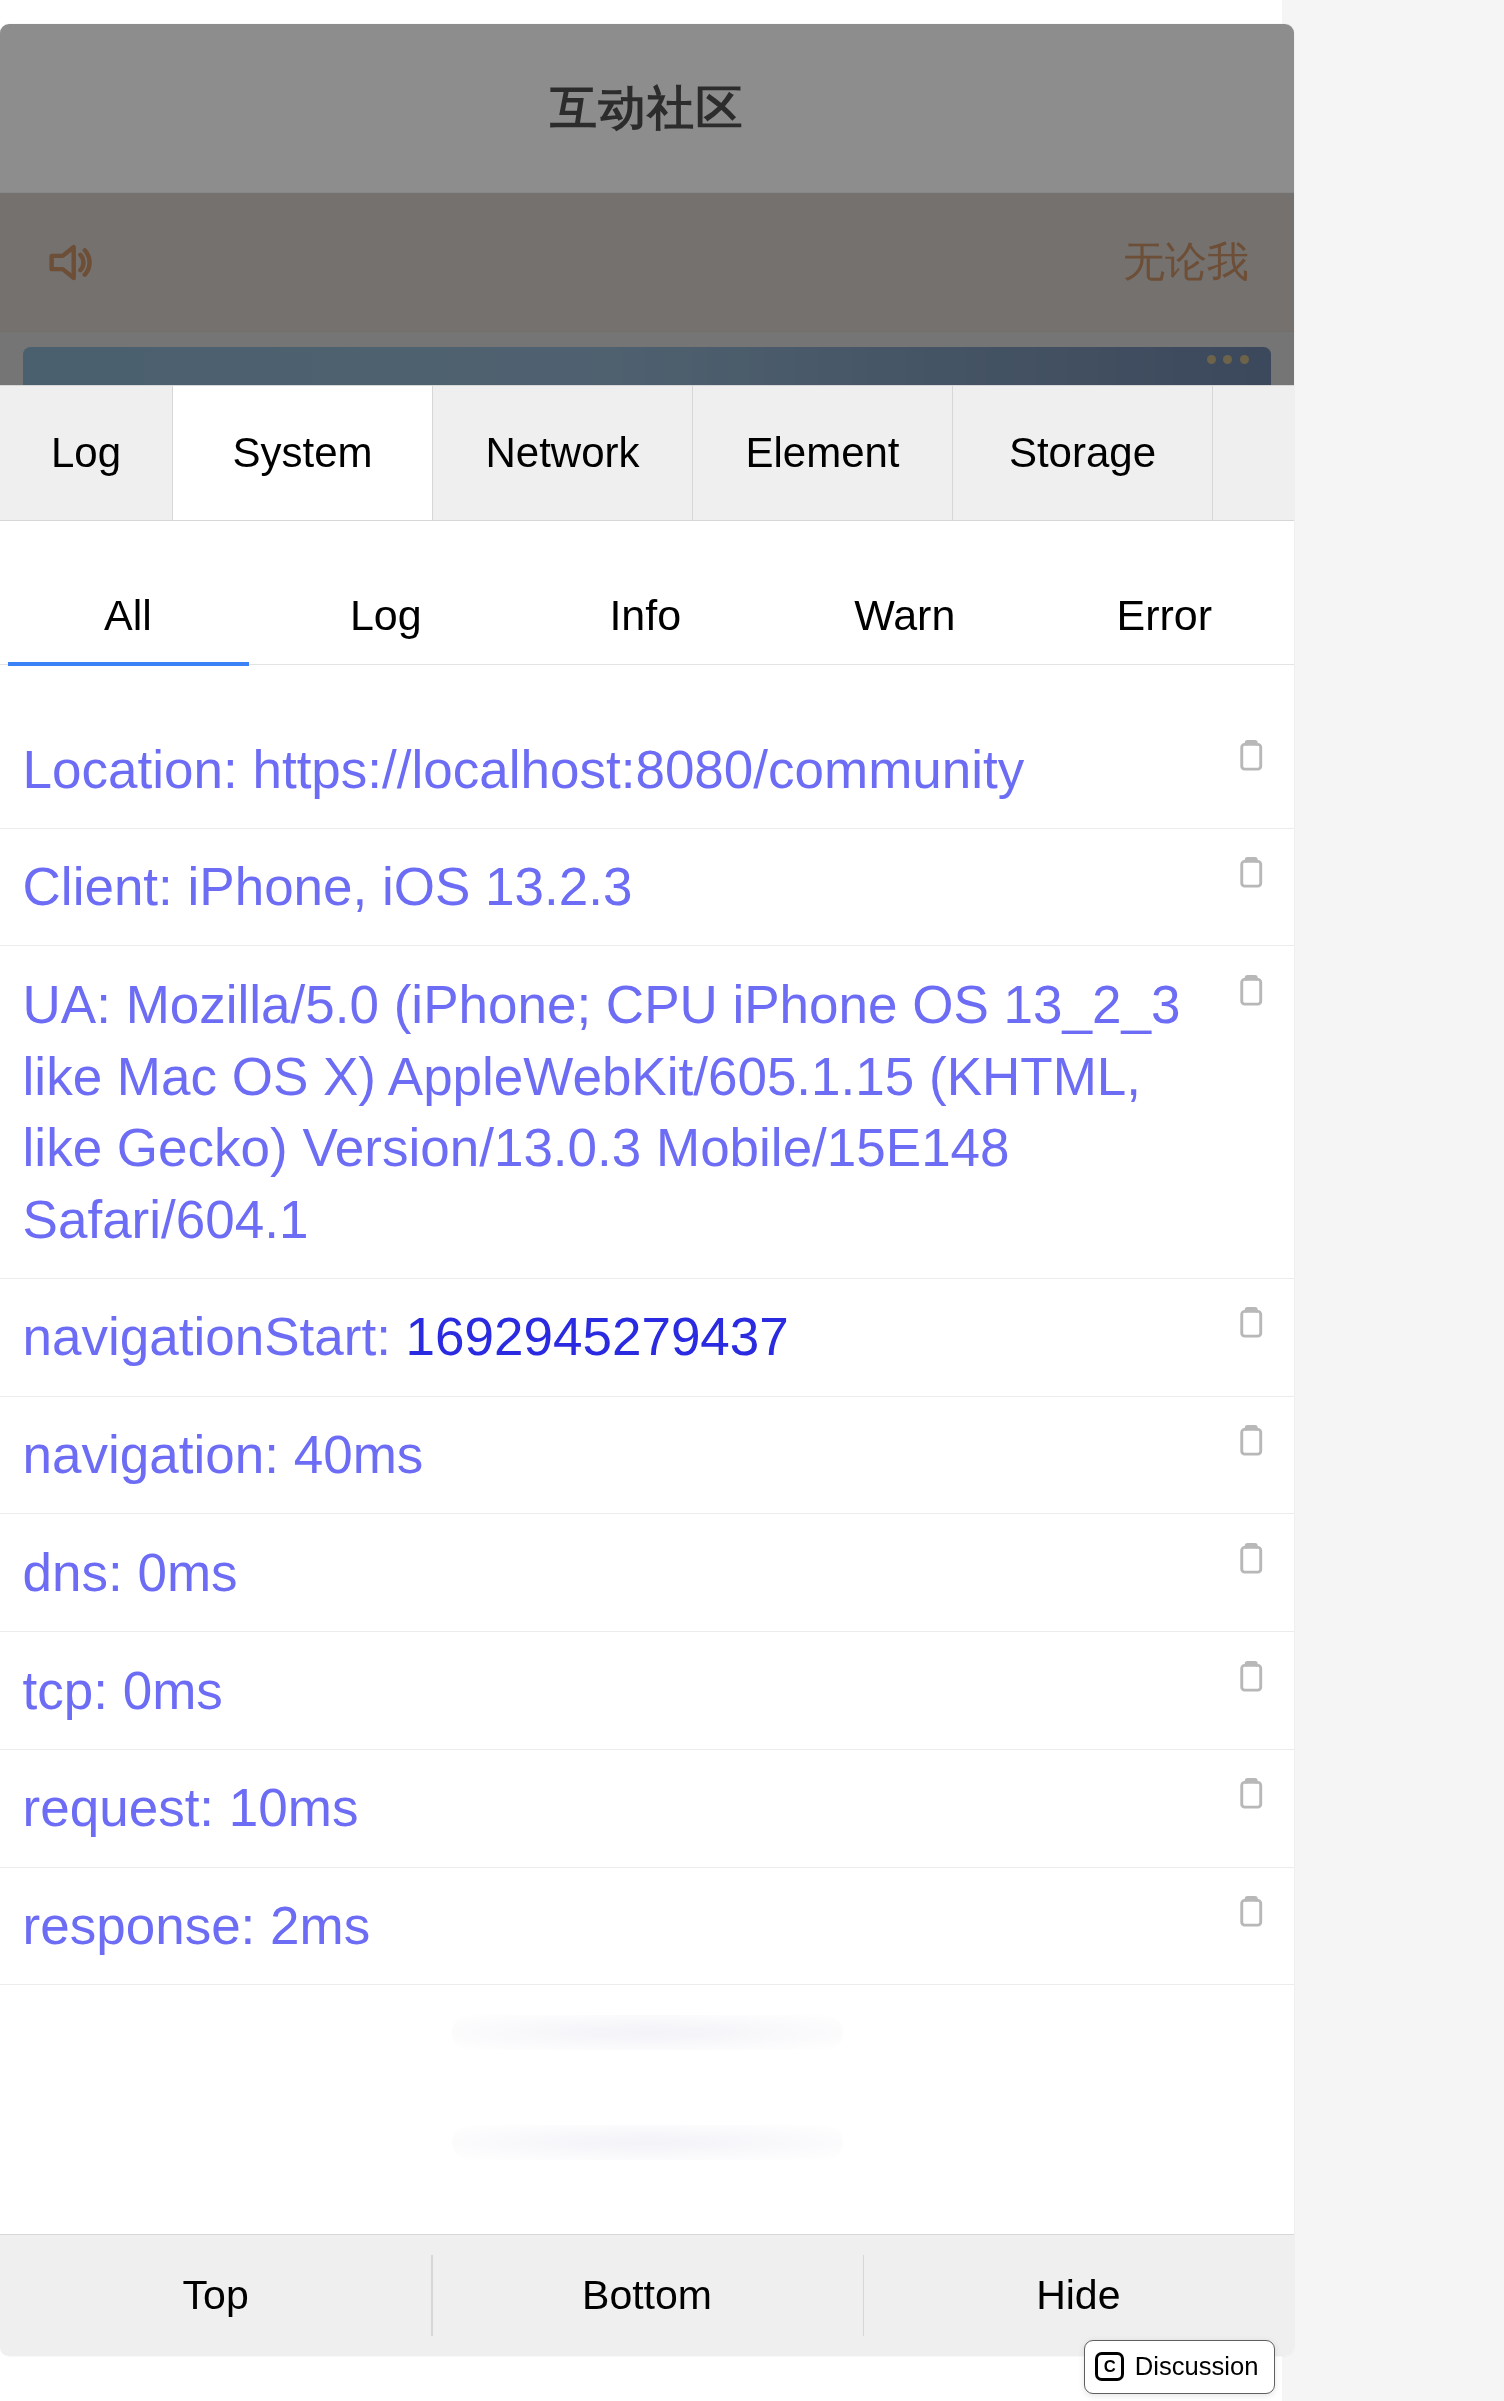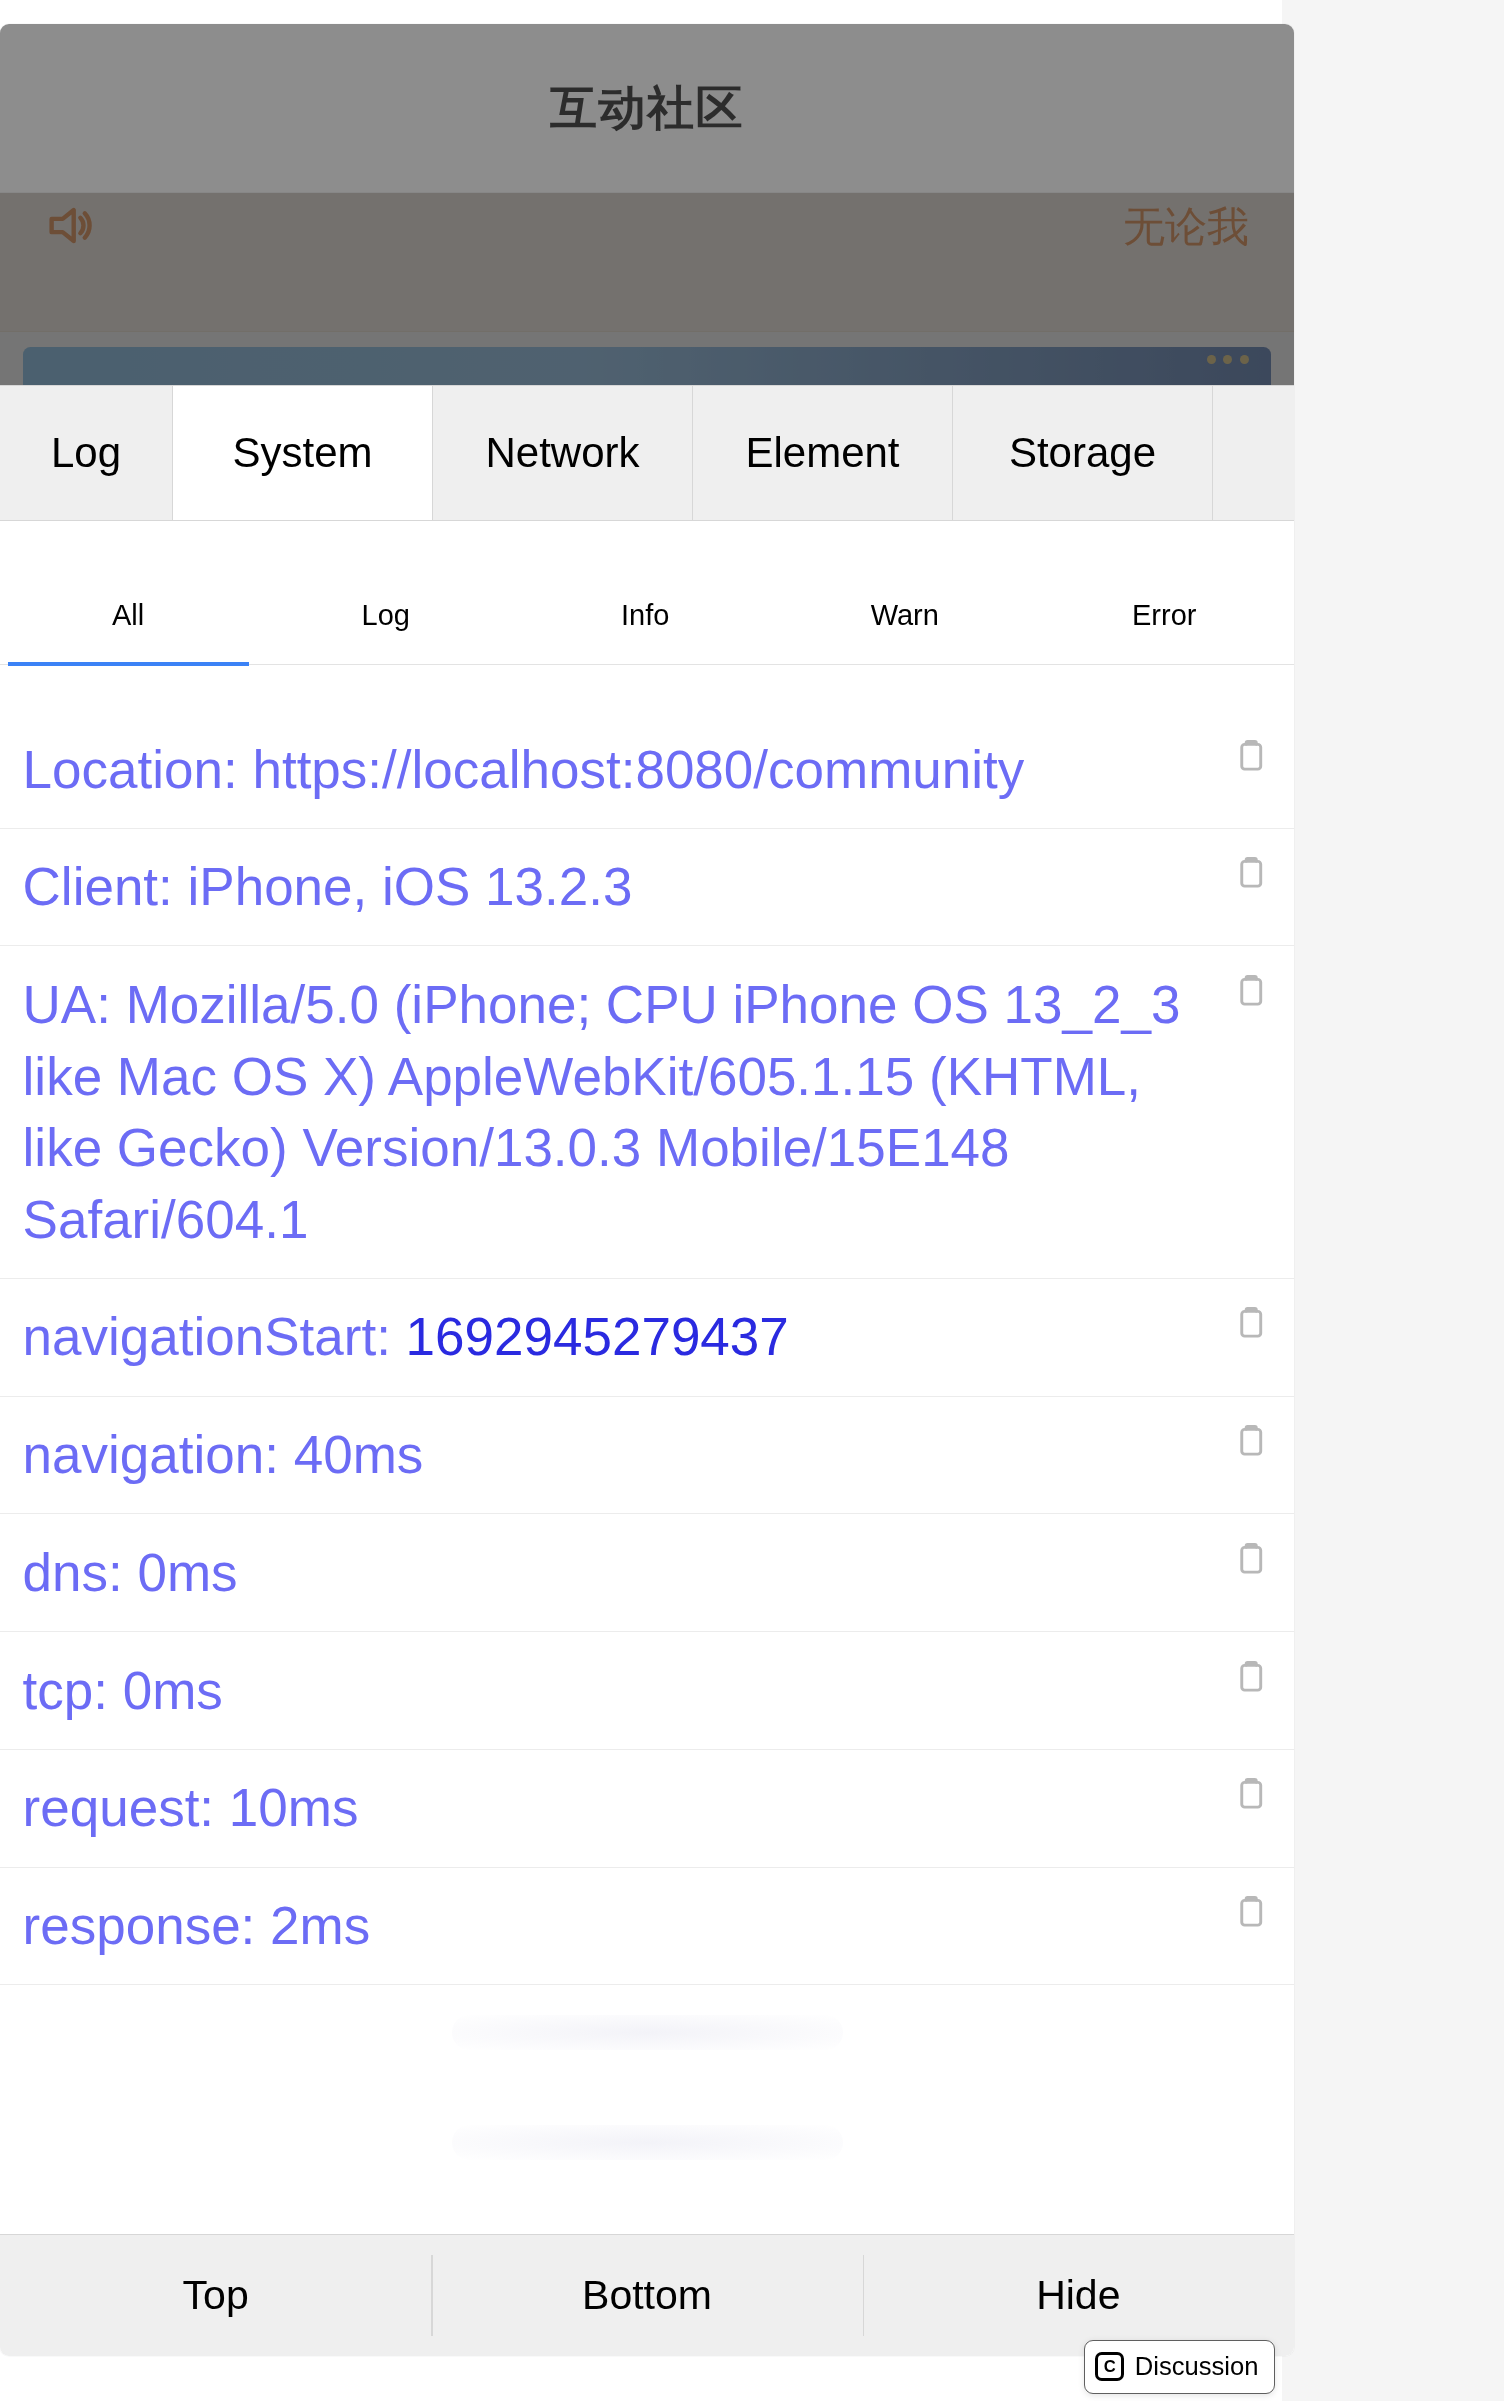--- a/index.html
+++ b/index.html
@@ -47,21 +47,21 @@
       font-weight: 700;
       color: #1a1a1a;
       letter-spacing: 1.5px;
     }
     .announce-bar {
       position: relative;
       height: 139px;
       width: 100%;
       background: #fdf2e6;
       display: flex;
-      align-items: flex-start;
+      align-items: center;
       padding: 6px 45px;
       border-bottom: 0.8px solid #f3e6d2;
       overflow: hidden;
     }
     .speaker-icon {
       width: 53px; height: 53px;
       color: #e47a2e;
       display: inline-flex;
       align-items: center;
       justify-content: center;
@@ -135,21 +135,21 @@
       display: flex;
       height: 98px;
       border-bottom: 0.8px solid #e3e3e3;
       background: #ffffff;
     }
     .vc-subtab {
       flex: 1;
       display: flex;
       align-items: center;
       justify-content: center;
-      font-size: 29px;
+      font-size: 43px;
       color: #000;
       position: relative;
     }
     .vc-subtab.active::after {
       content: "";
       position: absolute;
       left: 7.5px; right: 7.5px; bottom: -1.5px;
       height: 3.8px;
       background: #3b82f6;
     }

